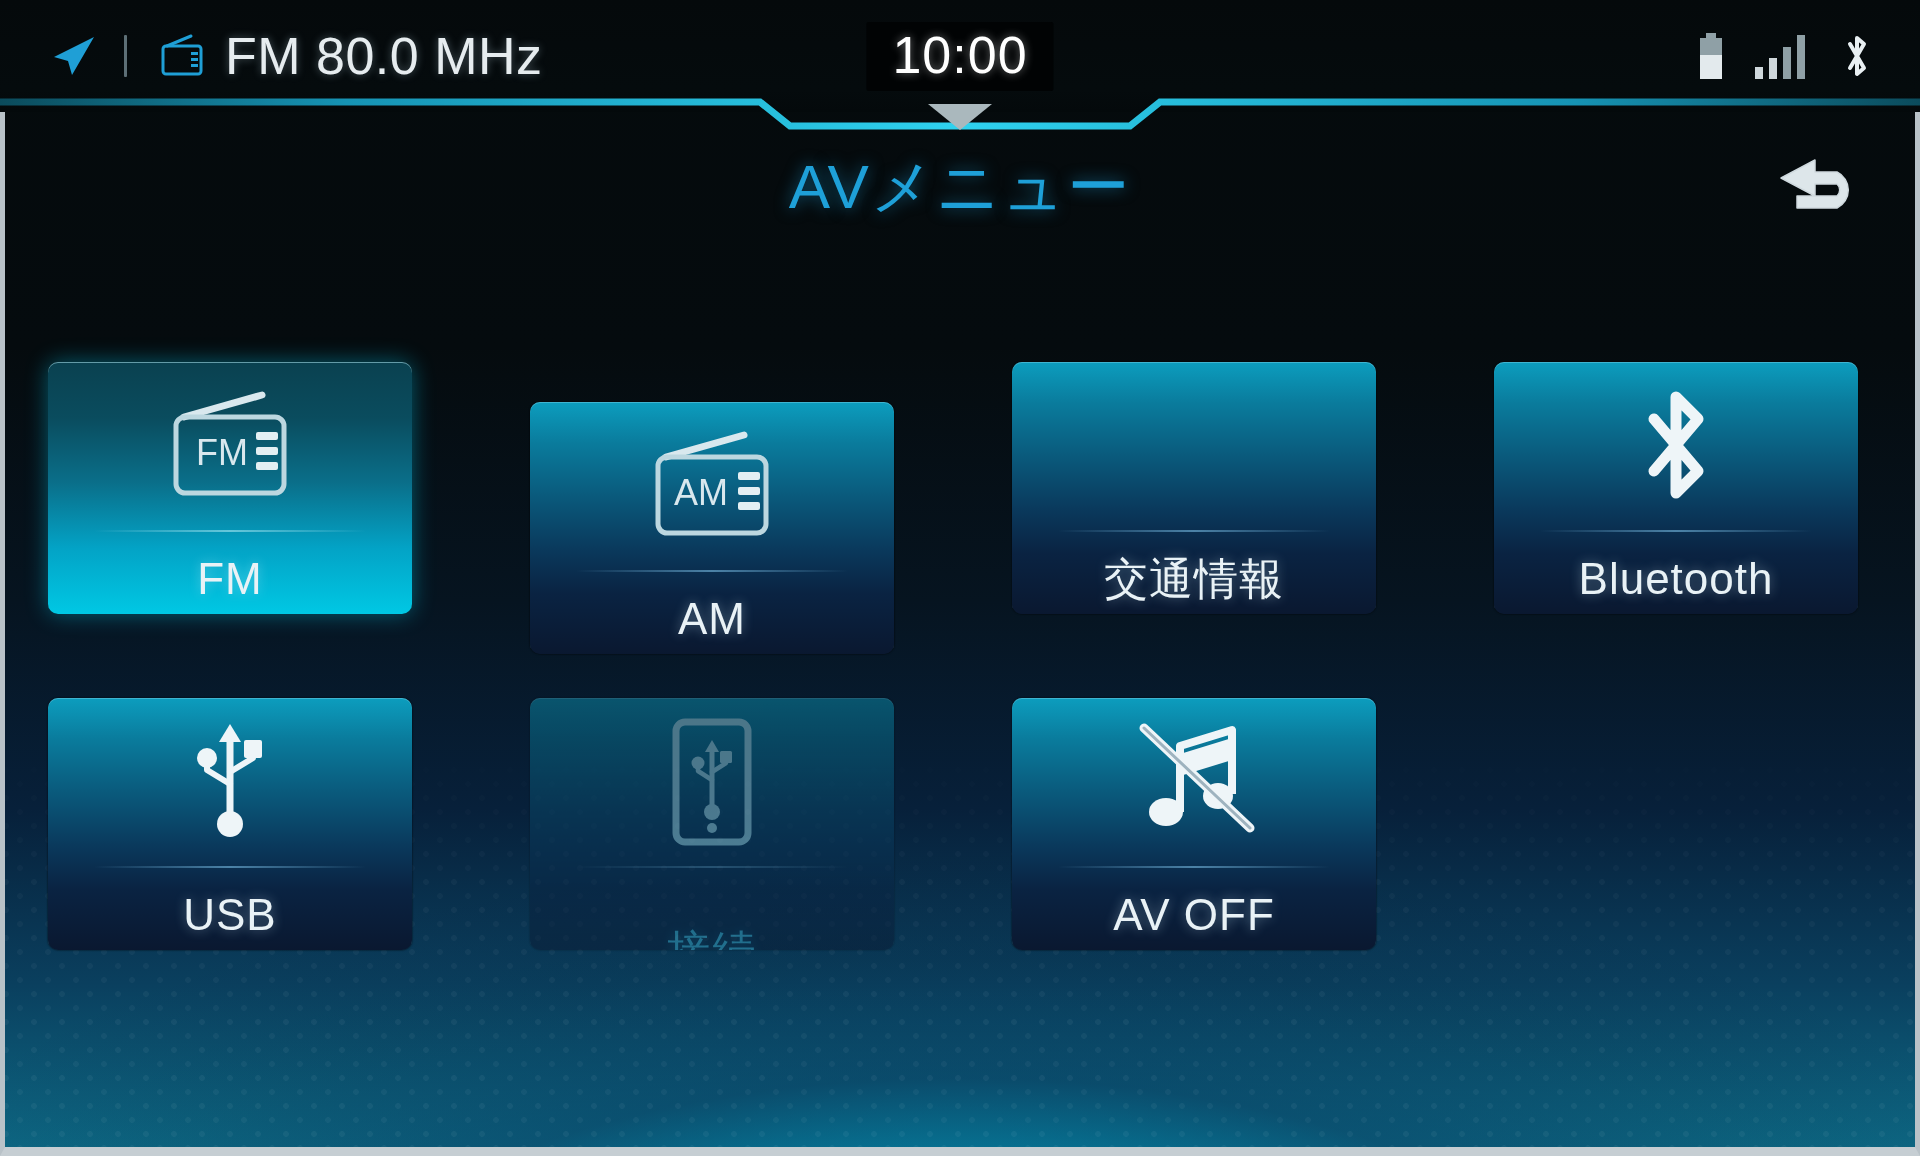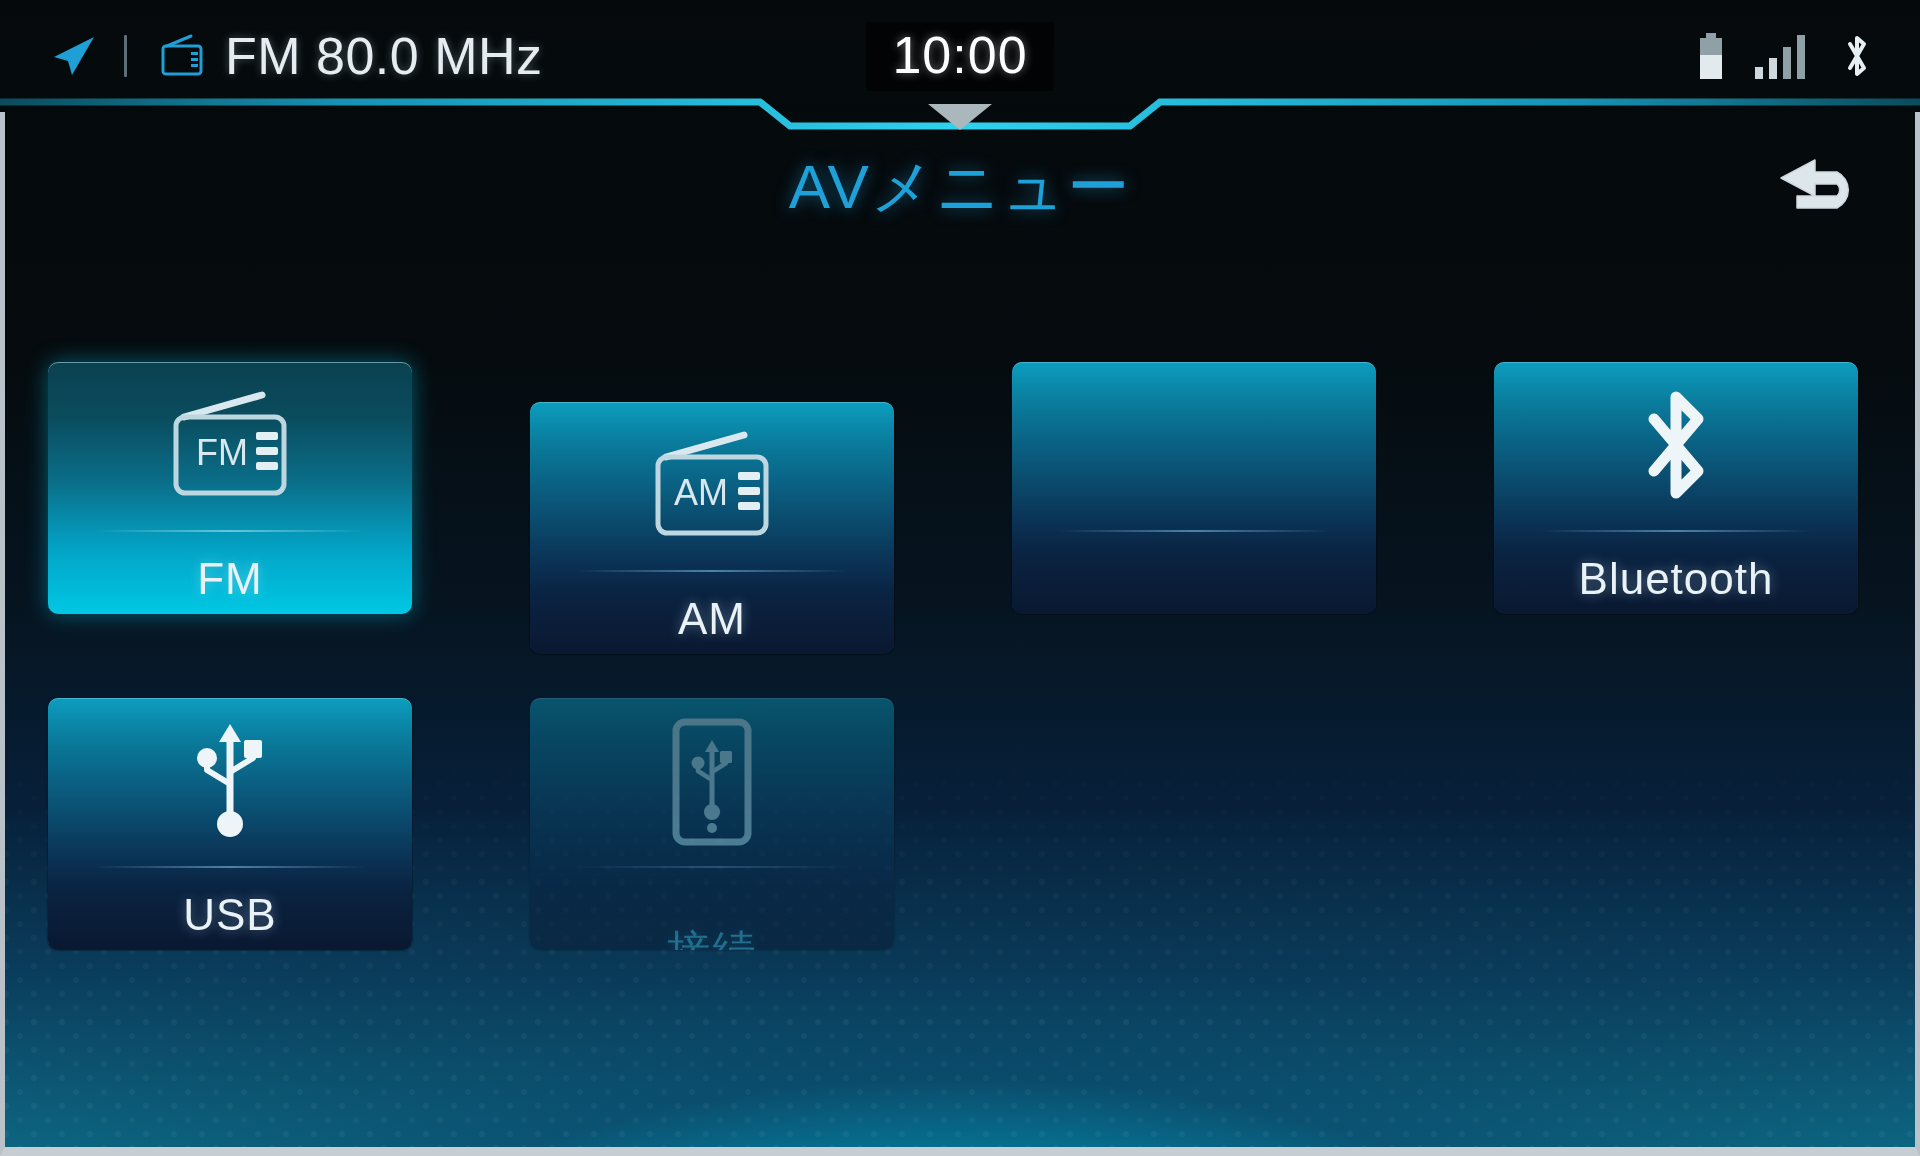--- a/index.html
+++ b/index.html
@@ -225,20 +225,21 @@
           </svg>
         </div>
         <div class="tile-rule"></div>
         <div class="tile-label">AM</div>
       </div>
     </div>
 
     <div class="tile" style="left:1012px; top:362px;">
       <div class="tile-inner">
         <div class="tile-rule"></div>
+        <div class="tile-label">交通情報</div>
       </div>
     </div>
 
     <div class="tile" style="left:1494px; top:362px;text-align:center;">
       <div class="tile-inner">
         <div class="tile-icon">
           <svg width="120" height="126" viewBox="0 0 120 126">
             <path d="M38 36 L82 88 L60 110 L60 14 L82 36 L38 88" fill="none" stroke="#eef5f8" stroke-width="11" stroke-linejoin="round" stroke-linecap="round"></path>
           </svg>
         </div>
@@ -278,17 +279,33 @@
             <path d="M52 54 L66 45 L66 40" stroke="#9fe4f5" stroke-width="4.5" fill="none" stroke-linecap="round" stroke-linejoin="round"></path>
             <rect x="60" y="33" width="12" height="12" rx="1.5" fill="#9fe4f5"></rect>
             <circle cx="52" cy="94" r="8" fill="#9fe4f5"></circle>
           </svg>
         </div>
         <div class="tile-rule"></div>
         <div class="tile-label">接続</div>
       </div>
     </div>
 
+    <div class="tile" style="left:1012px; top:698px;">
+      <div class="tile-inner">
+        <div class="tile-icon">
+          <svg width="140" height="124" viewBox="0 0 140 124">
+            <path d="M56 92 L56 26 L108 10 L108 74" fill="none" stroke="#eef5f8" stroke-width="8" stroke-linejoin="round"></path>
+            <path d="M56 34 L108 18 L108 40 L56 56 Z" fill="#eef5f8"></path>
+            <ellipse cx="42" cy="92" rx="17" ry="14" fill="#eef5f8"></ellipse>
+            <ellipse cx="94" cy="76" rx="15" ry="13" fill="#eef5f8"></ellipse>
+            <path d="M20 8 L126 108" stroke="#eef5f8" stroke-width="9" stroke-linecap="round"></path>
+            <path d="M20 8 L126 108" stroke="#0b3a56" stroke-width="3" stroke-linecap="round" opacity="0.35"></path>
+          </svg>
+        </div>
+        <div class="tile-rule"></div>
+        <div class="tile-label">AV OFF</div>
+      </div>
+    </div>
 
   </div>
 
   <div id="frame"></div>
 </div>
 
 </body></html>

